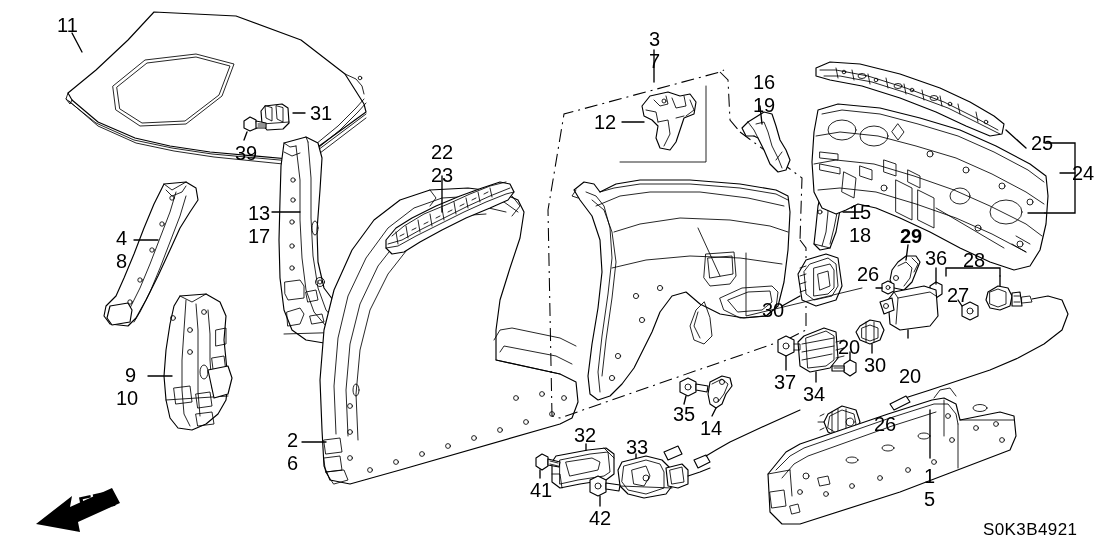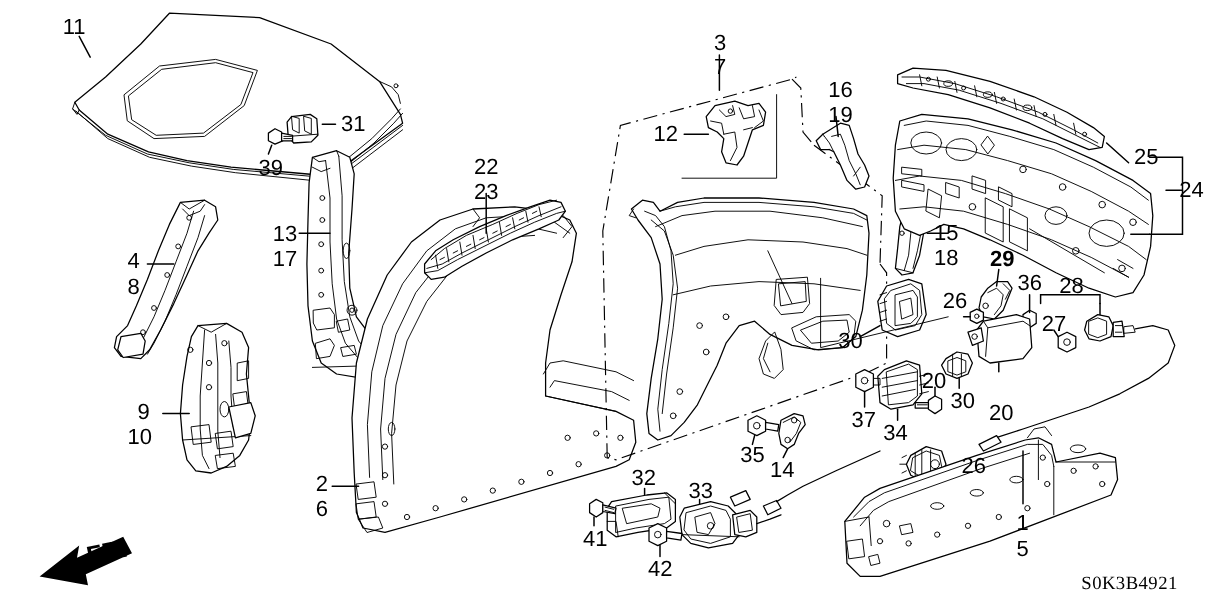--- a/index.html
+++ b/index.html
@@ -19,21 +19,21 @@
     font-family:"Liberation Sans", sans-serif;
     font-size:20px;
     font-weight:400;
     color:#000;
     line-height:1;
     white-space:nowrap;
     user-select:none;
   }
   .diagcode{
     position:absolute;
-    font-family:Liberation Serif, serif;
+    font-family:Liberation Sans, sans-serif;
     font-size:17px;
     color:#000;
     letter-spacing:0.4px;
     white-space:nowrap;
   }
   .frtext{
     position:absolute;
     font-family:"Liberation Sans", sans-serif;
     font-weight:bold;
     font-size:23px;

